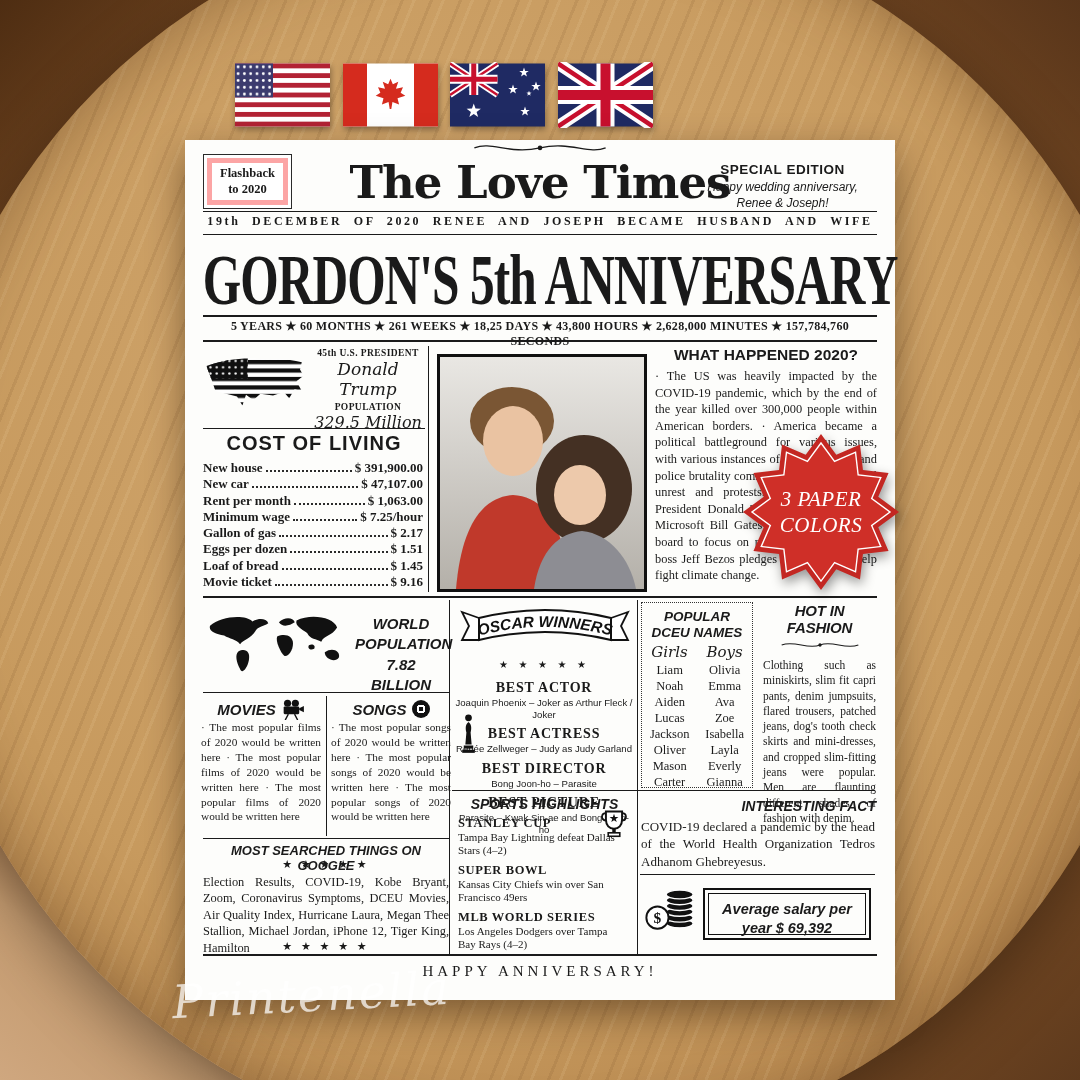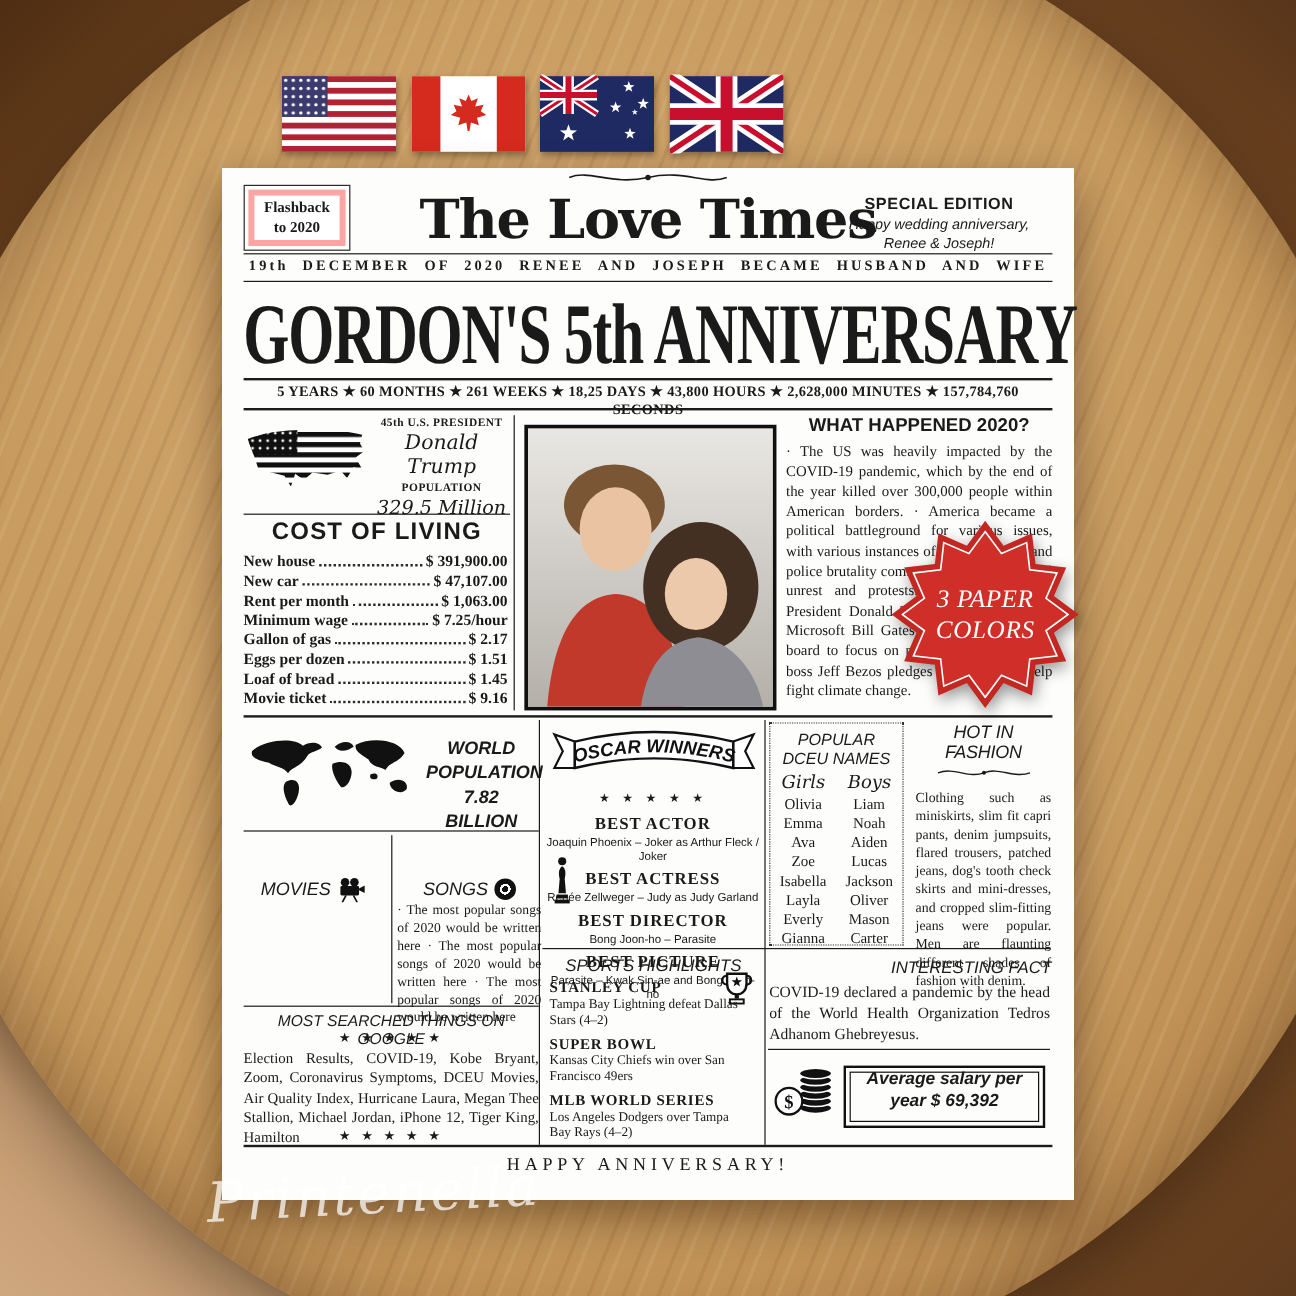--- a/index.html
+++ b/index.html
@@ -74,23 +74,23 @@
     filter:drop-shadow(2px 5px 6px rgba(0,0,0,.4));}
   .star-clip{position:absolute;clip-path:polygon(50% 0%,59.8% 13.3%,75% 6.7%,76.9% 23.1%,93.3% 25%,86.7% 40.2%,100% 50%,86.7% 59.8%,93.3% 75%,76.9% 76.9%,75% 93.3%,59.8% 86.7%,50% 100%,40.2% 86.7%,25% 93.3%,23.1% 76.9%,6.7% 75%,13.3% 59.8%,0% 50%,13.3% 40.2%,6.7% 25%,23.1% 23.1%,25% 6.7%,40.2% 13.3%);}
   .b1{inset:0;background:#c32722;}
   .b2{inset:5%;background:#ffffff;}
   .b3{inset:6.5%;background:#cf2f28;}
   .badge-text{position:absolute;inset:0;display:flex;flex-direction:column;justify-content:center;align-items:center;
     color:#fff;font-style:italic;font-size:21px;line-height:1.25;letter-spacing:.5px;}
 
   .world-text{position:absolute;left:170px;top:474px;width:92px;text-align:center;
     font-family:"Liberation Sans",sans-serif;font-weight:bold;font-style:italic;font-size:15px;line-height:1.35;}
-  .colhead{font-family:"Liberation Sans",sans-serif;font-weight:normal;font-style:italic;}
+  .colhead{font-family:"Liberation Sans",sans-serif;font-weight:bold;font-style:italic;}
   .ms-block{position:absolute;width:120px;top:558px;}
-  .ms-head{text-align:center;font-size:15px;height:22px;display:flex;align-items:center;justify-content:center;gap:5px;margin-top:32px;}
+  .ms-head{text-align:center;font-size:15px;height:22px;display:flex;align-items:center;justify-content:center;gap:5px;}
   .ms-text{font-size:11.3px;line-height:1.32;text-align:justify;}
   .record{width:18px;height:18px;border-radius:50%;
     background:radial-gradient(circle at 50% 50%, #111 0 2.5px, #fff 2.5px 4.5px, #111 4.5px 9px);}
   .g-title{position:absolute;left:18px;top:703px;width:246px;text-align:center;font-size:13px;}
   .g-stars{position:absolute;left:18px;width:246px;text-align:center;font-size:11px;letter-spacing:3px;}
   .g-text{position:absolute;left:18px;top:734px;width:246px;font-size:12.4px;line-height:1.32;text-align:justify;}
 
   .oscar-banner{position:absolute;left:272px;top:462px;width:176px;height:56px;}
   .oscar-stars{position:absolute;left:267px;top:519px;width:185px;text-align:center;font-size:10px;letter-spacing:4px;}
   .oscar-list{position:absolute;left:270px;top:534px;width:178px;text-align:center;}
@@ -110,21 +110,21 @@
   .baby .gb{display:flex;justify-content:space-around;font-size:15px;margin:3px 0 1px;}
   .baby .cols{display:flex;justify-content:space-around;font-size:12.5px;line-height:16px;}
   .fashion{position:absolute;left:578px;top:462px;width:113px;text-align:center;}
   .fashion .t{font-size:15px;letter-spacing:-.2px;}
   .fashion .x{font-size:11.5px;line-height:1.33;text-align:justify;margin-top:4px;}
 
   .fact-title{position:absolute;left:455px;top:658px;width:236px;text-align:right;font-size:14px;}
   .fact-text{position:absolute;left:456px;top:678px;width:234px;font-size:13px;line-height:1.33;text-align:justify;}
   .coins{position:absolute;left:458px;top:742px;width:54px;height:52px;}
   .plaque{position:absolute;left:518px;top:748px;width:168px;height:52px;border:2px solid #111;
-    box-sizing:border-box;display:flex;align-items:flex-start;justify-content:center;text-align:center;}
+    box-sizing:border-box;display:flex;align-items:flex-end;justify-content:center;text-align:center;}
   .plaque-inner{position:absolute;inset:3px;border:1px solid #111;}
   .plaque .s{position:relative;font-size:14.5px;line-height:1.3;padding:0 8px;}
 
   .footer{position:absolute;left:0;top:823px;width:100%;text-align:center;
     font-size:15px;letter-spacing:4px;font-weight:500;}
   .watermark{position:absolute;left:172px;top:968px;font-family:"DejaVu Serif",serif;font-style:italic;
     font-size:46px;color:rgba(255,255,255,.72);transform:rotate(-3deg);letter-spacing:2px;}
 </style>
 </head>
 <body>
@@ -350,20 +350,21 @@
       <div class="ms-head colhead">
         <span>MOVIES</span>
         <svg width="24" height="21" viewBox="0 0 30 27">
           <circle cx="8" cy="5.5" r="4.6" fill="#111"></circle>
             <circle cx="18" cy="5.5" r="4.6" fill="#111"></circle>
           <rect x="3" y="9.5" width="20" height="10" rx="1.5" fill="#111"></rect>
           <path d="M23,12 l6,-3 v8 l-6,-3 z" fill="#111"></path>
           <path d="M9,19.5 L5,27 M17,19.5 L21,27" stroke="#111" stroke-width="1.8"></path>
         </svg>
       </div>
+      <div class="ms-text">· The most popular films of 2020 would be written here · The most popular films of 2020 would be written here · The most popular films of 2020 would be written here</div>
     </div>
     <div class="vrule" style="left:141px;top:556px;height:140px"></div>
     <div class="ms-block" style="left:146px">
       <div class="ms-head colhead">
         <span>SONGS</span>
         <span class="record"></span>
       </div>
       <div class="ms-text">· The most popular songs of 2020 would be written here · The most popular songs of 2020 would be written here · The most popular songs of 2020 would be written here</div>
     </div>
     <div class="rule" style="left:18px;top:698px;width:246px"></div>
@@ -440,38 +441,38 @@
       <div class="t colhead">
         <span>POPULAR</span><br>
         <span>DCEU NAMES</span>
       </div>
       <div class="gb script">
         <span>Girls</span>
         <span>Boys</span>
       </div>
       <div class="cols">
         <div>
+          <div>Liam</div>
+            <div>Noah</div>
+          <div>Aiden</div>
+            <div>Lucas</div>
+          <div>Jackson</div>
+            <div>Oliver</div>
+          <div>Mason</div>
+            <div>Carter</div>
+        </div>
+        <div>
           <div>Olivia</div>
             <div>Emma</div>
           <div>Ava</div>
             <div>Zoe</div>
           <div>Isabella</div>
             <div>Layla</div>
           <div>Everly</div>
             <div>Gianna</div>
-        </div>
-        <div>
-          <div>Liam</div>
-            <div>Noah</div>
-          <div>Aiden</div>
-            <div>Lucas</div>
-          <div>Jackson</div>
-            <div>Oliver</div>
-          <div>Mason</div>
-            <div>Carter</div>
         </div>
       </div>
     </div>
 
     <div class="fashion">
       <div class="t colhead">HOT IN FASHION</div>
       <svg width="90" height="10" viewBox="0 0 100 12">
         <path d="M4,6 C20,0 35,12 50,6 C65,0 80,12 96,6" stroke="#1a1a1a" stroke-width="1.4" fill="none"></path>
         <circle cx="50" cy="6" r="2" fill="#1a1a1a"></circle>
       </svg>

